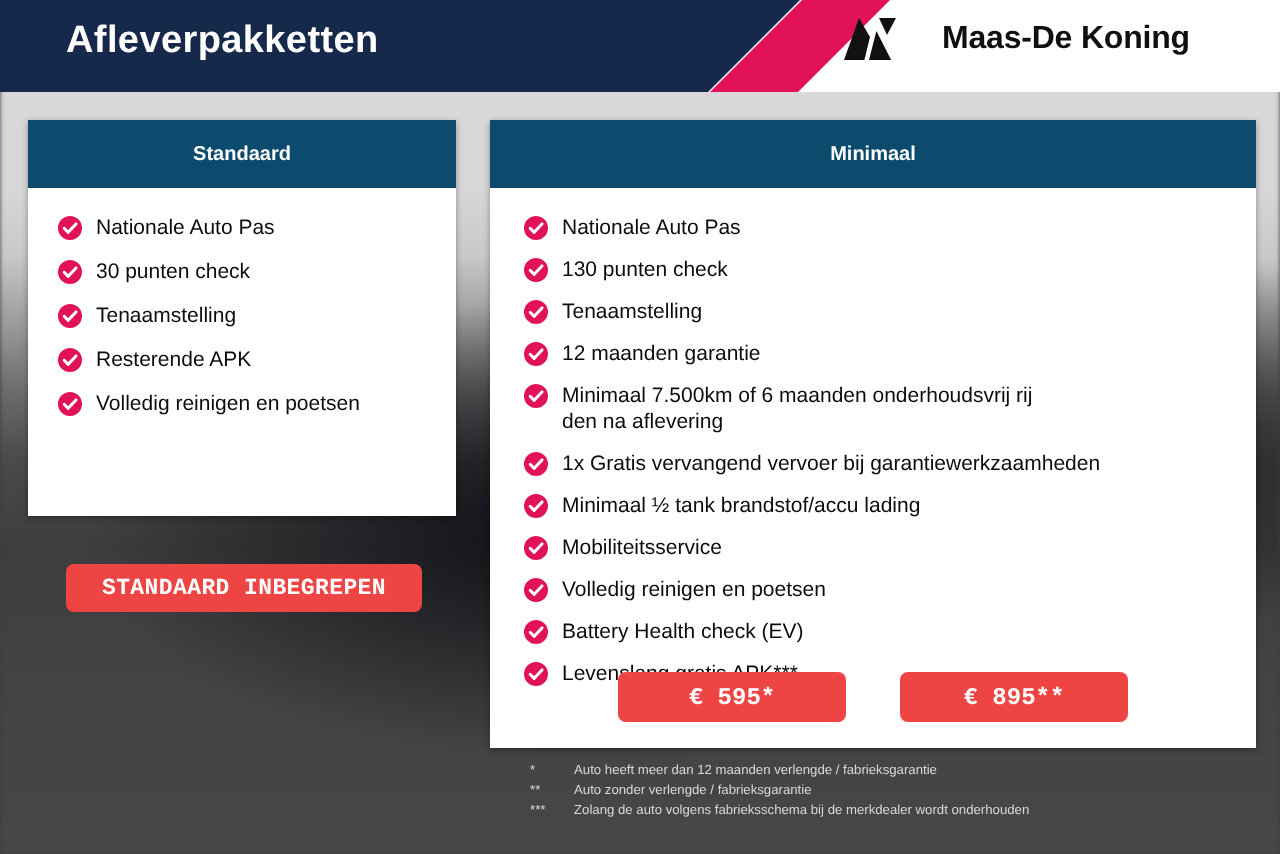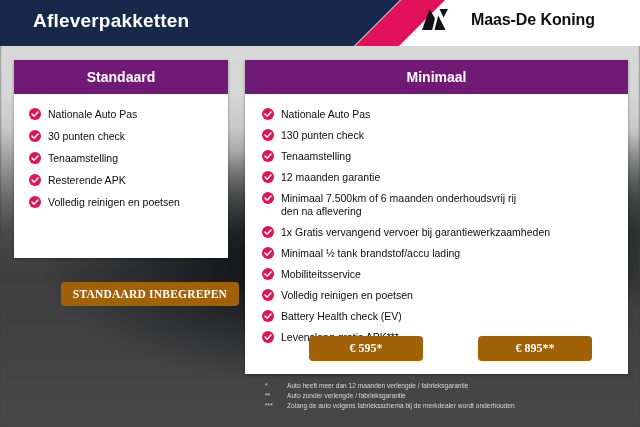--- a/index.html
+++ b/index.html
@@ -53,22 +53,22 @@
     color:#101010; font-size:16px; font-weight:bold; letter-spacing:-.1px;
     white-space:nowrap;
   }
 
   
   .card {
     position:absolute; background:#ffffff; z-index:4;
     box-shadow:0 1px 3px rgba(0,0,0,.35);
   }
   .card-head {
-    background:#701a75; color:#ffffff;
-    font-size:14px; font-weight:bold; text-align:left;
+    background:#0c4a6e; color:#ffffff;
+    font-size:10px; font-weight:bold; text-align:left;
     display:flex; align-items:center; justify-content:center;
   }
   #card-standaard { left:14px; top:60px; width:214px; height:198px; }
   #card-standaard .card-head { height:34px; }
   #card-approved  { left:245px; top:60px; width:383px; height:314px; }
   #card-approved  .card-head { height:34px; }
 
   .feature-list { list-style:none; padding:13px 0 0 0; }
   .feature-list li {
     display:flex; align-items:flex-start; gap:7px;
@@ -78,23 +78,23 @@
   #card-standaard .feature-list { padding-left:15px; padding-right:10px; }
   #card-approved  .feature-list { padding-left:17px; padding-right:14px; }
   #card-approved  .feature-list li { margin-bottom:7px; }
   .feature-list li .txt { padding-top:1px; }
   .feature-list li .txt .ind { display:block; }
 
   .chk { flex:0 0 auto; width:12px; height:12px; margin-top:.5px; display:block; }
 
   
   .btn {
-    background:#a16207; color:#ffffff; border:none;
-    border-radius:4px; font-family:Liberation Serif, serif; font-weight:bold;
-    cursor:pointer; display:flex; align-items:center; justify-content:center;margin-left:28px;
+    background:#ef4444; color:#ffffff; border:none;
+    border-radius:4px; font-family:Liberation Mono, monospace; font-weight:bold;
+    cursor:pointer; display:flex; align-items:center; justify-content:center;
   }
   #btn-standaard {
     position:absolute; left:19px; top:222px; width:178px; height:24px;
     font-size:11.5px; letter-spacing:.2px;
   }
   #price-row {
     position:absolute; left:0; top:276px; width:383px;
     display:flex; justify-content:center; gap:27px;
   }
   #price-row .btn { width:114px; height:25px; font-size:12px; }

